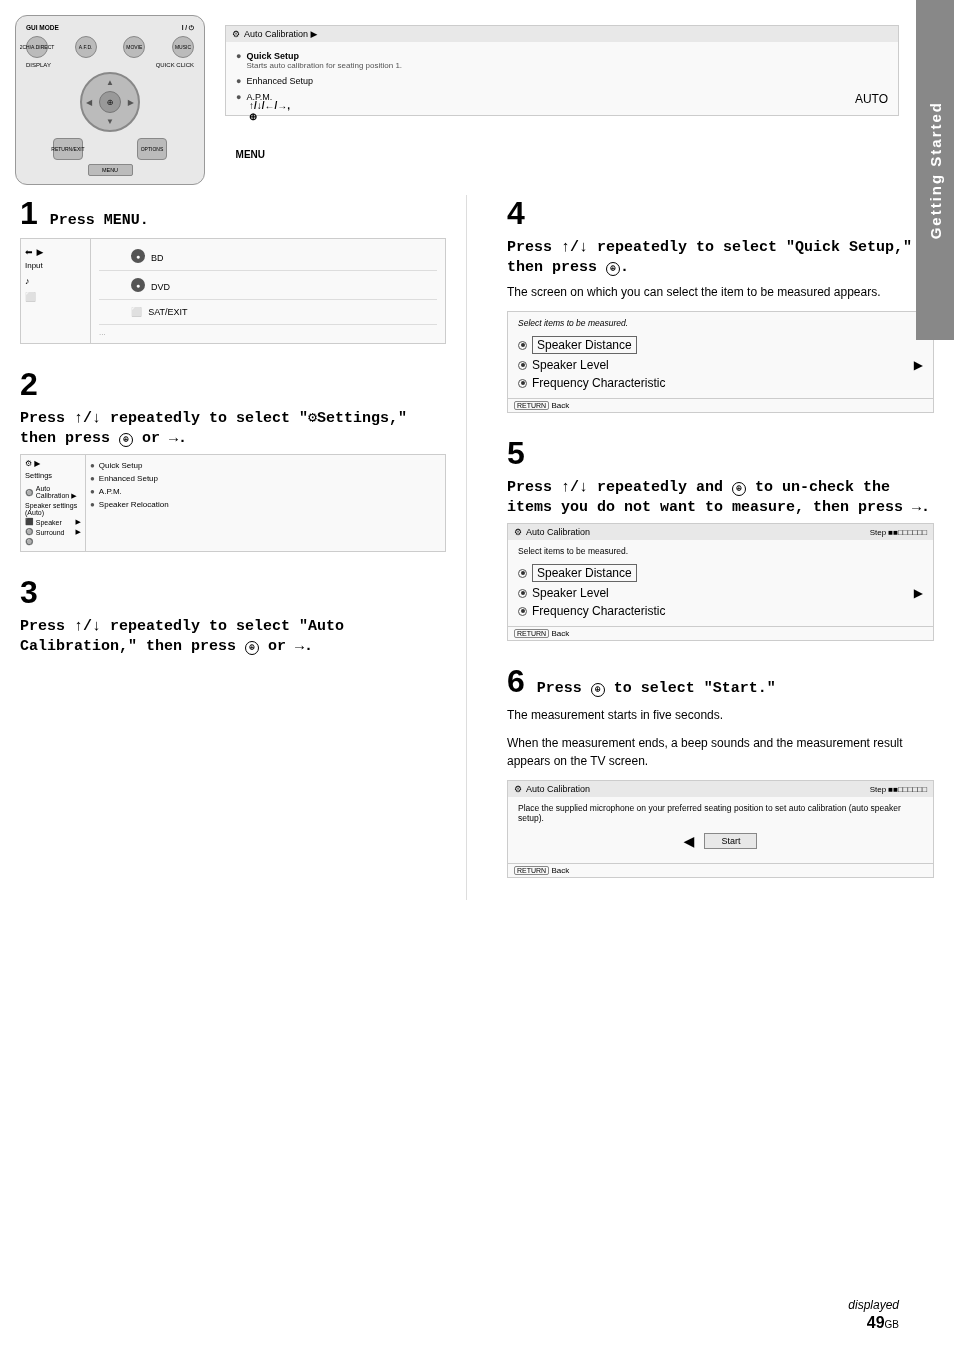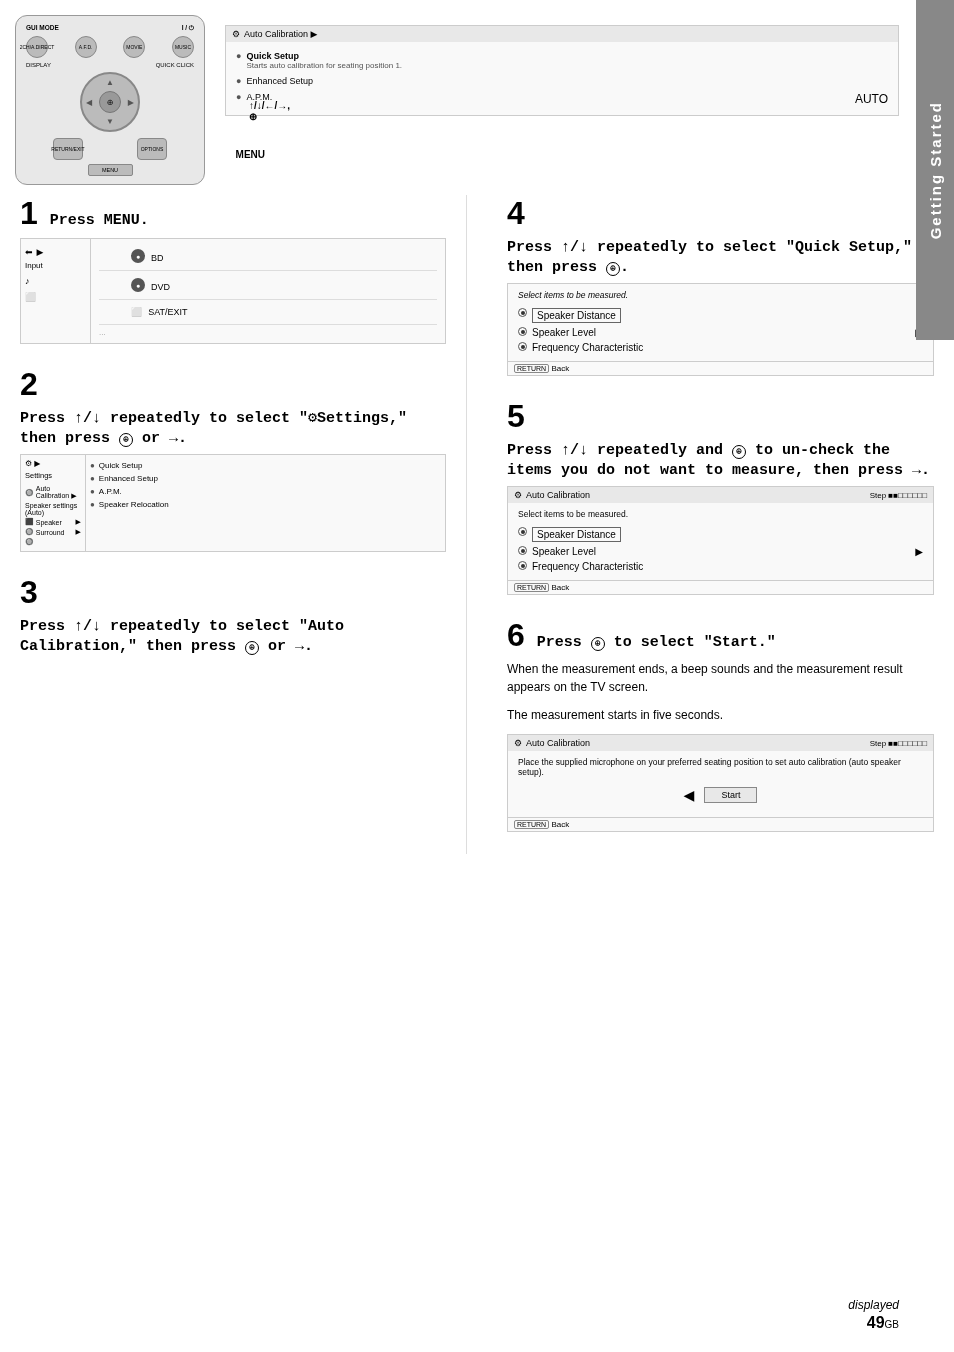--- a/index.html
+++ b/index.html
@@ -141,24 +141,24 @@
       justify-content: space-between;
       align-items: center;
     }
 
     .auto-cal-body {
       padding: 6px 10px;
     }
 
     .auto-cal-item {
       display: flex;
-      align-items: flex-start;
+      align-items: center;
       gap: 5px;
       padding: 2px 0;
-      font-size: 10px;
+      font-size: 12px;
     }
 
     .auto-cal-item .radio {
       width: 9px;
       height: 9px;
       border-radius: 50%;
       border: 1.5px solid #555;
       display: inline-flex;
       align-items: center;
       justify-content: center;
@@ -569,20 +569,21 @@
 
     <div class="right-col">
 
       <div class="step">
         <div class="step-header">
           <span class="step-number">4</span>
           <span class="step-title">
             Press ↑/↓ repeatedly to select "Quick Setup," then press <span class="enter-sym">⊕</span>.
           </span>
         </div>
+        <div class="step-desc">The screen on which you can select the item to be measured appears.</div>
 
         <div class="auto-cal-box">
           <div class="auto-cal-body">
             <div style="font-size:8.5px; margin-bottom:6px; font-style:italic;">Select items to be measured.</div>
             <div class="auto-cal-item">
               <div class="radio selected"></div>
               <span class="highlighted-item">Speaker Distance</span>
             </div>
             <div class="auto-cal-item">
               <div class="radio selected"></div>
@@ -640,22 +641,22 @@
         </div>
       </div>
 
       <div class="step">
         <div class="step-header">
           <span class="step-number">6</span>
           <span class="step-title">
             Press <span class="enter-sym">⊕</span> to select "Start."
           </span>
         </div>
+        <div class="step-desc">The measurement starts in five seconds.</div>
         <div class="step-desc">When the measurement ends, a beep sounds and the measurement result appears on the TV screen.</div>
-        <div class="step-desc">The measurement starts in five seconds.</div>
 
         <div class="auto-cal-box">
           <div class="auto-cal-header">
             <div style="display:flex;align-items:center;gap:4px;">
               <span>⚙</span>
               <span>Auto Calibration</span>
             </div>
             <div style="font-size:8px;">
               Step ■■□□□□□□
             </div>

